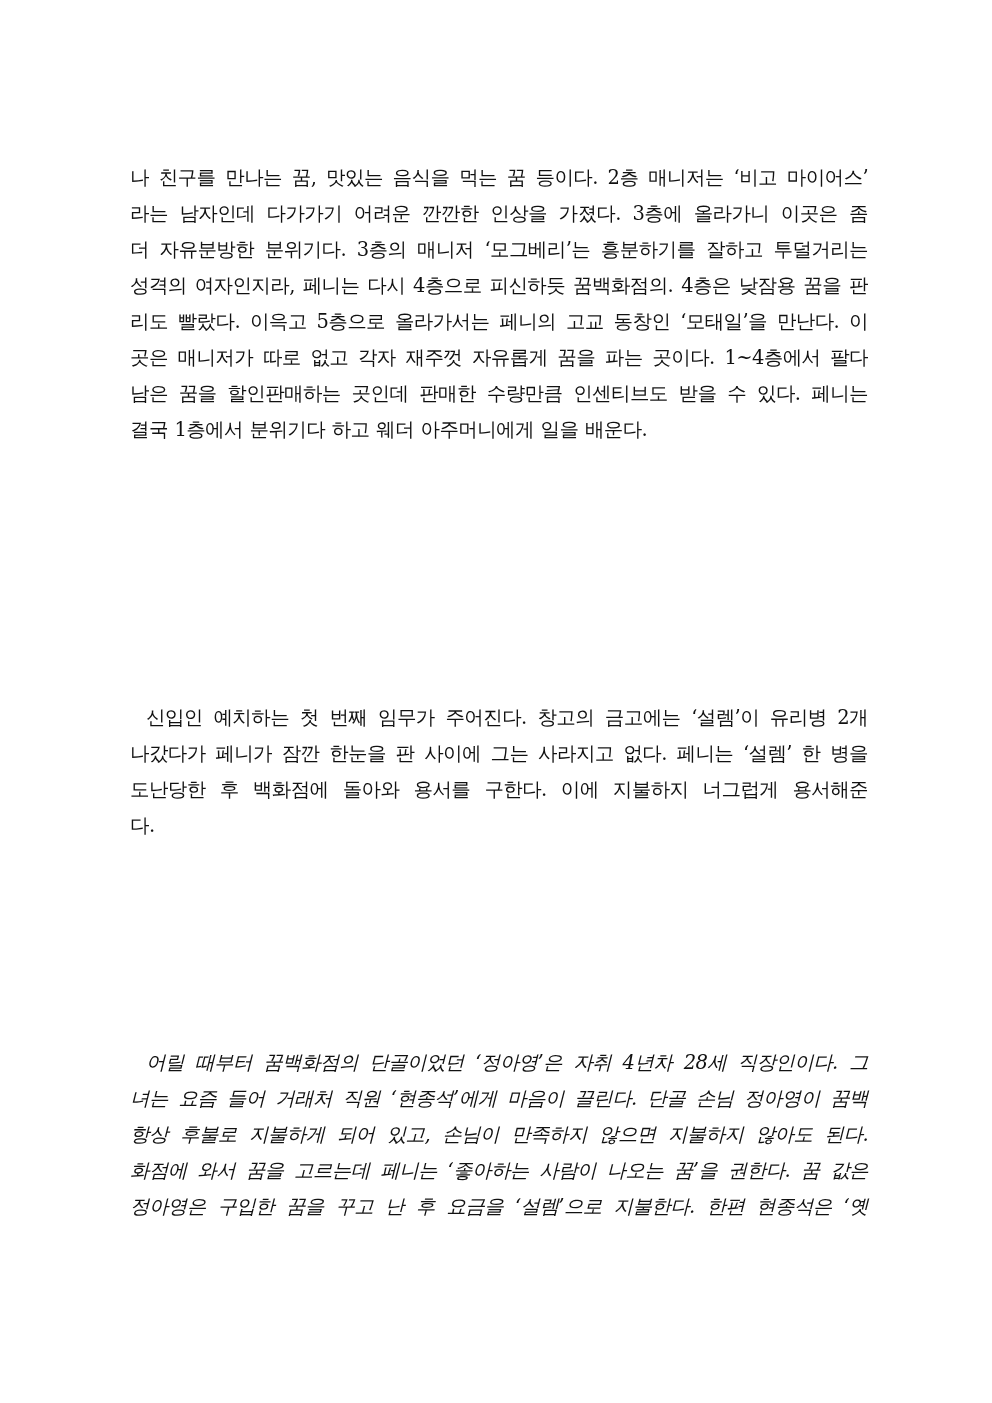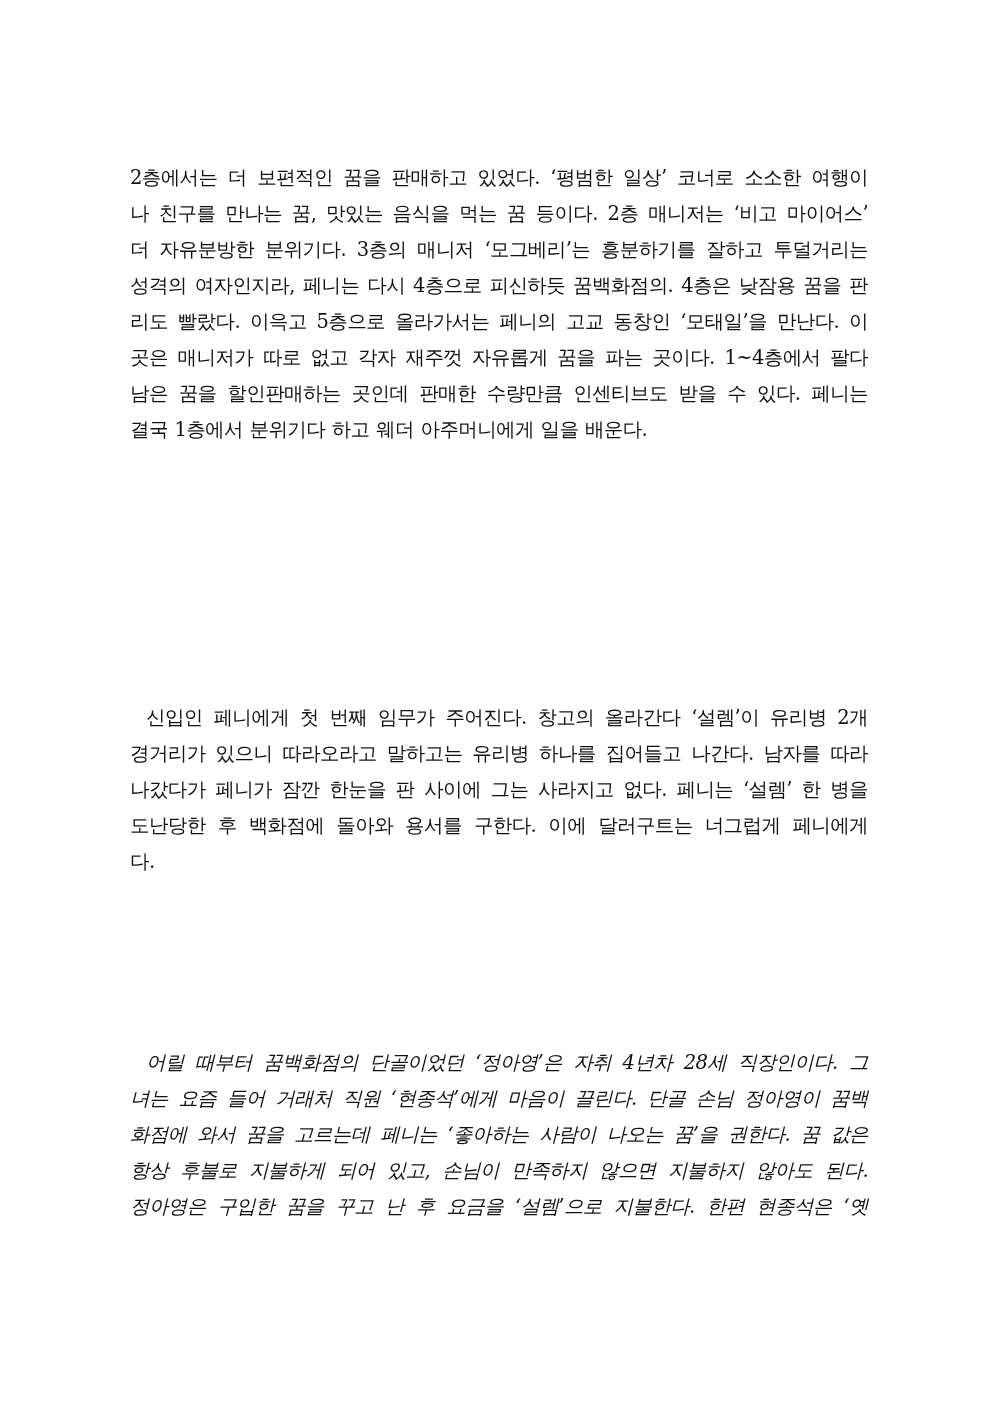--- a/index.html
+++ b/index.html
@@ -31,39 +31,38 @@
   #p1 { top: 160px; }
   #p2 { top: 700px; }
   #p3 { top: 1045px; font-style: italic; }
 </style>
 </head>
 <body>
 
 <div class="page">
 
   <div class="para" id="p1">
-    <span class="line">2층에서는 더 보편적인 꿈을 판매하고 있었다. ‘평범한 일상’ 코너로 소소한 여행이</span>
     <span class="line">나 친구를 만나는 꿈, 맛있는 음식을 먹는 꿈 등이다. 2층 매니저는 ‘비고 마이어스’</span>
+    <span class="line">라는 남자인데 다가가기 어려운 깐깐한 인상을 가졌다. 3층에 올라가니 이곳은 좀</span>
     <span class="line">더 자유분방한 분위기다. 3층의 매니저 ‘모그베리’는 흥분하기를 잘하고 투덜거리는</span>
     <span class="line">성격의 여자인지라, 페니는 다시 4층으로 피신하듯 꿈백화점의. 4층은 낮잠용 꿈을 판</span>
     <span class="line">리도 빨랐다. 이윽고 5층으로 올라가서는 페니의 고교 동창인 ‘모태일’을 만난다. 이</span>
     <span class="line">곳은 매니저가 따로 없고 각자 재주껏 자유롭게 꿈을 파는 곳이다. 1~4층에서 팔다</span>
     <span class="line">남은 꿈을 할인판매하는 곳인데 판매한 수량만큼 인센티브도 받을 수 있다. 페니는</span>
     <span class="line last">결국 1층에서 분위기다 하고 웨더 아주머니에게 일을 배운다.</span>
   </div>
 
   <div class="para" id="p2">
-    <span class="line indent">신입인 페니에게 첫 번째 임무가 주어진다. 창고의 올라간다 ‘설렘’이 유리병 2개</span>
-    <span class="line">경거리가 있으니 따라오라고 말하고는 유리병 하나를 집어들고 나간다. 남자를 따라</span>
+    <span class="line indent">신입인 예치하는 첫 번째 임무가 주어진다. 창고의 금고에는 ‘설렘’이 유리병 2개</span>
     <span class="line">나갔다가 페니가 잠깐 한눈을 판 사이에 그는 사라지고 없다. 페니는 ‘설렘’ 한 병을</span>
-    <span class="line">도난당한 후 백화점에 돌아와 용서를 구한다. 이에 달러구트는 너그럽게 페니에게</span>
+    <span class="line">도난당한 후 백화점에 돌아와 용서를 구한다. 이에 지불하지 너그럽게 용서해준</span>
     <span class="line last">다.</span>
   </div>
 
   <div class="para" id="p3">
     <span class="line indent">어릴 때부터 꿈백화점의 단골이었던 ‘정아영’은 자취 4년차 28세 직장인이다. 그</span>
     <span class="line">녀는 요즘 들어 거래처 직원 ‘현종석’에게 마음이 끌린다. 단골 손님 정아영이 꿈백</span>
+    <span class="line">항상 후불로 지불하게 되어 있고, 손님이 만족하지 않으면 지불하지 않아도 된다.</span>
     <span class="line">화점에 와서 꿈을 고르는데 페니는 ‘좋아하는 사람이 나오는 꿈’을 권한다. 꿈 값은</span>
-    <span class="line">항상 후불로 지불하게 되어 있고, 손님이 만족하지 않으면 지불하지 않아도 된다.</span>
     <span class="line">정아영은 구입한 꿈을 꾸고 난 후 요금을 ‘설렘’으로 지불한다. 한편 현종석은 ‘옛</span>
   </div>
 
 </div>
 
 </body></html>

